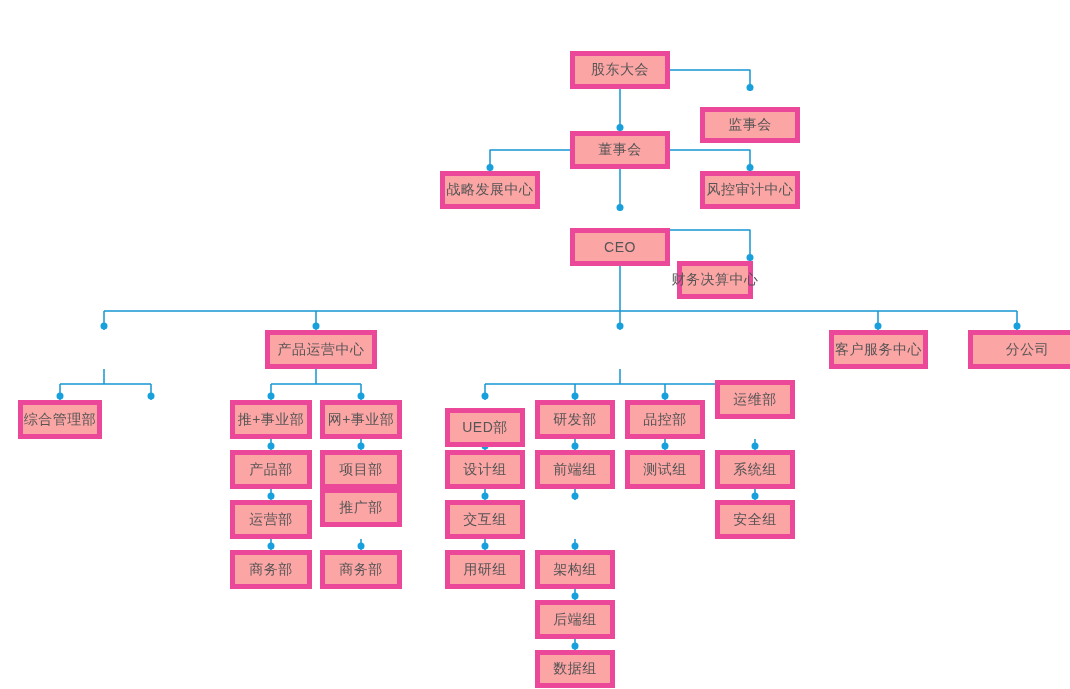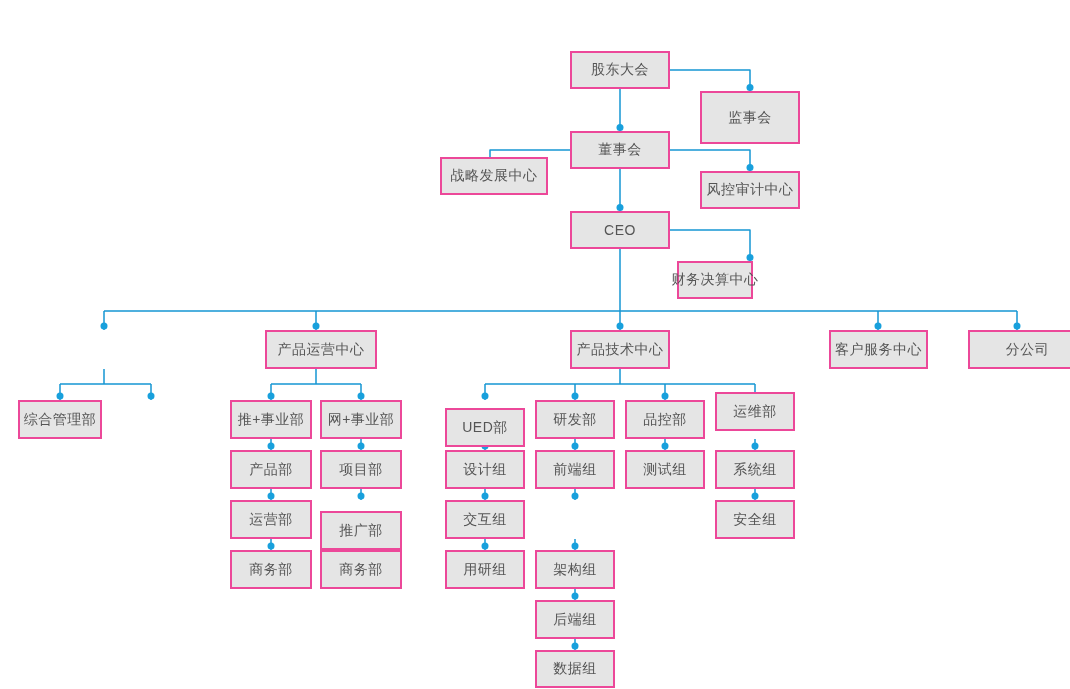--- a/index.html
+++ b/index.html
@@ -12,22 +12,22 @@
     overflow: hidden;
   }
   .connectors {
     position: absolute;
     left: 0; top: 0;
     width: 1070px; height: 689px;
   }
   .node {
     position: absolute;
     box-sizing: border-box;
-    background: #e5e5e5;
-    border: 2px solid #ec4899;
+    background: #fca5a5;
+    border: 5px solid #ec4899;
     color: #555555;
     font-size: 14px;
     display: flex;
     align-items: center;
     justify-content: center;
     white-space: nowrap;
     letter-spacing: 0.5px;
     cursor: default;
   }
 </style>
@@ -78,47 +78,46 @@
       <circle cx="575" cy="546" r="3.5"></circle>
       <circle cx="575" cy="596" r="3.5"></circle>
       <circle cx="575" cy="646" r="3.5"></circle>
       <circle cx="665" cy="446" r="3.5"></circle>
       <circle cx="755" cy="446" r="3.5"></circle>
       <circle cx="755" cy="496" r="3.5"></circle>
     </g>
   </svg>
 
   <div class="node" style="left:570px;top:51px;width:100px;height:38px">股东大会</div>
-  <div class="node" style="left:700px;top:91px;width:100px;height:53px">监事会</div>
+  <div class="node" style="left:700px;top:107px;width:100px;height:36px">监事会</div>
   <div class="node" style="left:570px;top:131px;width:100px;height:38px">董事会</div>
-  <div class="node" style="left:440px;top:157px;width:108px;height:38px">战略发展中心</div>
+  <div class="node" style="left:440px;top:171px;width:100px;height:38px">战略发展中心</div>
   <div class="node" style="left:700px;top:171px;width:100px;height:38px">风控审计中心</div>
-  <div class="node" style="left:570px;top:211px;width:100px;height:38px">CEO</div>
+  <div class="node" style="left:570px;top:228px;width:100px;height:38px">CEO</div>
   <div class="node" style="left:677px;top:261px;width:76px;height:38px">财务决算中心</div>
 
   <div class="node" style="left:265px;top:330px;width:112px;height:39px">产品运营中心</div>
-  <div class="node" style="left:570px;top:330px;width:100px;height:39px">产品技术中心</div>
   <div class="node" style="left:829px;top:330px;width:99px;height:39px">客户服务中心</div>
   <div class="node" style="left:968px;top:330px;width:119px;height:39px">分公司</div>
 
   <div class="node" style="left:18px;top:400px;width:84px;height:39px">综合管理部</div>
 
   <div class="node" style="left:230px;top:400px;width:82px;height:39px">推+事业部</div>
   <div class="node" style="left:320px;top:400px;width:82px;height:39px">网+事业部</div>
   <div class="node" style="left:230px;top:450px;width:82px;height:39px">产品部</div>
   <div class="node" style="left:320px;top:450px;width:82px;height:39px">项目部</div>
   <div class="node" style="left:230px;top:500px;width:82px;height:39px">运营部</div>
-  <div class="node" style="left:320px;top:511px;width:82px;height:39px">推广部</div>
+  <div class="node" style="left:320px;top:488px;width:82px;height:39px">推广部</div>
   <div class="node" style="left:230px;top:550px;width:82px;height:39px">商务部</div>
   <div class="node" style="left:320px;top:550px;width:82px;height:39px">商务部</div>
 
   <div class="node" style="left:445px;top:408px;width:80px;height:39px">UED部</div>
   <div class="node" style="left:535px;top:400px;width:80px;height:39px">研发部</div>
   <div class="node" style="left:625px;top:400px;width:80px;height:39px">品控部</div>
-  <div class="node" style="left:715px;top:392px;width:80px;height:39px">运维部</div>
+  <div class="node" style="left:715px;top:380px;width:80px;height:39px">运维部</div>
 
   <div class="node" style="left:445px;top:450px;width:80px;height:39px">设计组</div>
   <div class="node" style="left:445px;top:500px;width:80px;height:39px">交互组</div>
   <div class="node" style="left:445px;top:550px;width:80px;height:39px">用研组</div>
 
   <div class="node" style="left:535px;top:450px;width:80px;height:39px">前端组</div>
   <div class="node" style="left:535px;top:550px;width:80px;height:39px">架构组</div>
   <div class="node" style="left:535px;top:600px;width:80px;height:39px">后端组</div>
   <div class="node" style="left:535px;top:650px;width:80px;height:38px">数据组</div>
 

